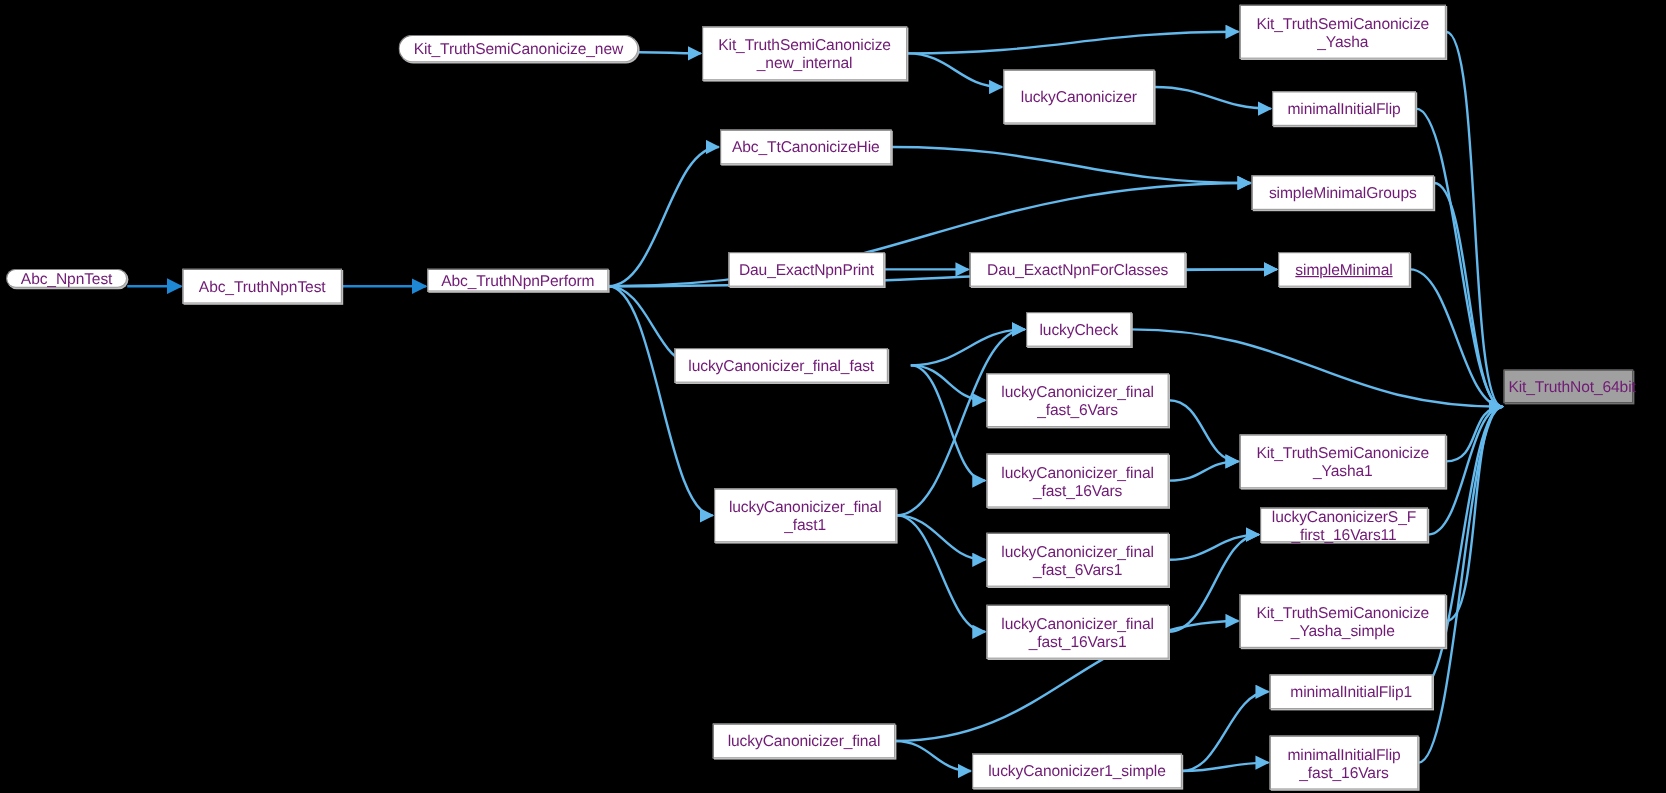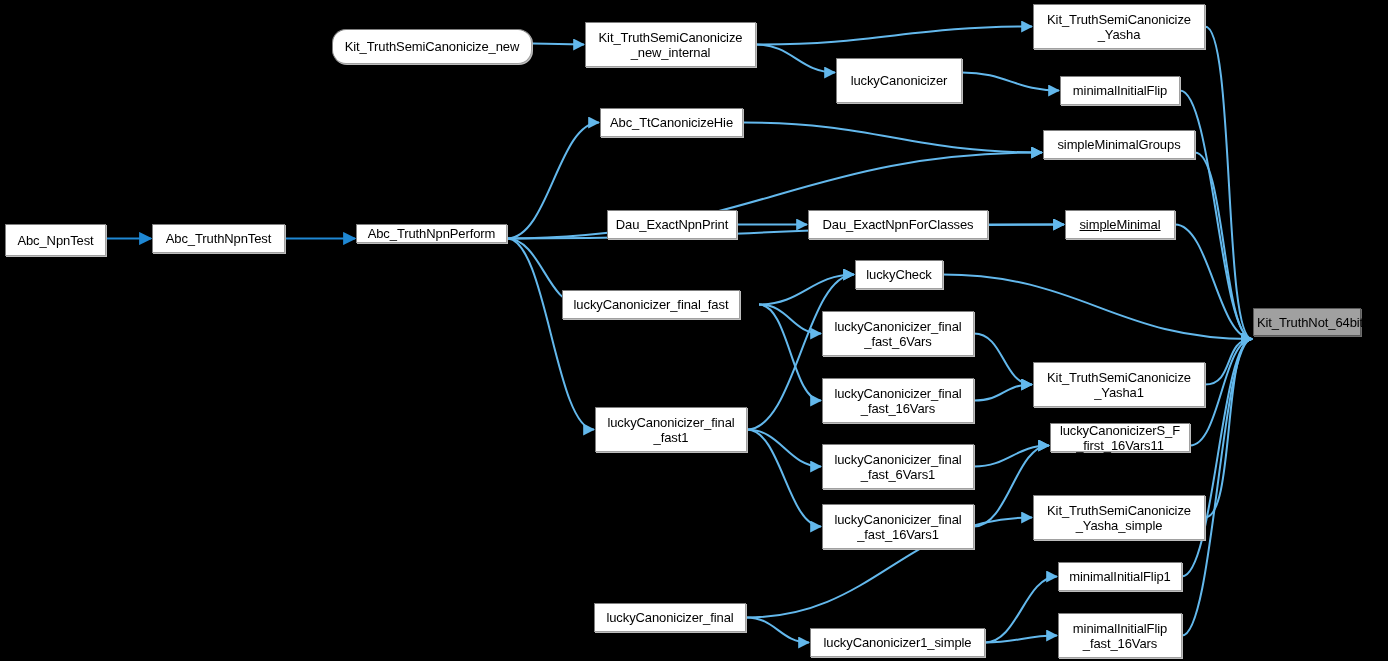--- a/index.html
+++ b/index.html
@@ -27,21 +27,21 @@
     box-sizing: border-box;
     background: #ffffff;
     border: 1px solid #7f7f7f;
     border-right-color: #a0a0a0;
     border-bottom-color: #a0a0a0;
     box-shadow: 1px 1px 0 0 #bdbdbd;
     display: flex;
     align-items: center;
     justify-content: center;
     text-align: center;
-    color: #000000;
+    color: #701a75;
     font-size: 13px;
     line-height: 15px;
     letter-spacing: -0.1px;
     white-space: pre-line;
     z-index: 5;
   }
   .node.current {
     background: #a0a0a0;
     border-color: #5a5a5a;
     border-right-color: #5a5a5a;
@@ -101,32 +101,32 @@
       <path d="M 1190 445.5 C 1220 445.5, 1223 339, 1252 339" fill="none" stroke="#63b8ec" stroke-width="2" marker-end="url(#ah)"></path>
       <path d="M 1205 517.5 C 1235 517.5, 1223 339, 1252 339" fill="none" stroke="#63b8ec" stroke-width="2" marker-end="url(#ah)"></path>
       <path d="M 1182 576.5 C 1213.95 576.5, 1221.05 339, 1252 339" fill="none" stroke="#63b8ec" stroke-width="2" marker-end="url(#ah)"></path>
       <path d="M 1182 635.5 C 1213.95 635.5, 1221.05 339, 1252 339" fill="none" stroke="#63b8ec" stroke-width="2" marker-end="url(#ah)"></path>
       <path d="M 746 617.5 C 875.15 617.5, 903.85 517.5, 1032 517.5" fill="none" stroke="#63b8ec" stroke-width="2" marker-end="url(#ah)"></path>
       <path d="M 746 617.5 C 776 617.5, 780 642.5, 809 642.5" fill="none" stroke="#63b8ec" stroke-width="2" marker-end="url(#ah)"></path>
       <path d="M 985 642.5 C 1017.85 642.5, 1025.15 576.5, 1057 576.5" fill="none" stroke="#63b8ec" stroke-width="2" marker-end="url(#ah)"></path>
       <path d="M 985 642.5 C 1017.85 642.5, 1025.15 635.5, 1057 635.5" fill="none" stroke="#63b8ec" stroke-width="2" marker-end="url(#ah)"></path>
     </svg>
   <div id="nodes-layer">
-      <div class="node" style="left: 5px; top: 224px; width: 101px; height: 32px;"><span class="node-label">Abc_NpnTest</span></div>
+      <div class="node" style="left: 5px; top: 224px; width: 101px; height: 16px; border-radius: 12px;"><span class="node-label">Abc_NpnTest</span></div>
       <div class="node" style="left: 152px; top: 224px; width: 133px; height: 29px;"><span class="node-label">Abc_TruthNpnTest</span></div>
       <div class="node" style="left: 356px; top: 224px; width: 151px; height: 19px;"><span class="node-label">Abc_TruthNpnPerform</span></div>
-      <div class="node" style="left: 332px; top: 29px; width: 200px; height: 35px; border-radius: 14px;"><span class="node-label">Kit_TruthSemiCanonicize_new</span></div>
+      <div class="node" style="left: 332px; top: 29px; width: 200px; height: 23px; border-radius: 14px;"><span class="node-label">Kit_TruthSemiCanonicize_new</span></div>
       <div class="node" style="left: 585px; top: 22px; width: 171px; height: 45px;"><span class="node-label">Kit_TruthSemiCanonicize
 _new_internal</span></div>
       <div class="node" style="left: 836px; top: 58px; width: 126px; height: 45px;"><span class="node-label">luckyCanonicizer</span></div>
       <div class="node" style="left: 1033px; top: 4px; width: 172px; height: 45px;"><span class="node-label">Kit_TruthSemiCanonicize
 _Yasha</span></div>
       <div class="node" style="left: 1060px; top: 76px; width: 120px; height: 29px;"><span class="node-label">minimalInitialFlip</span></div>
       <div class="node" style="left: 600px; top: 108px; width: 143px; height: 29px;"><span class="node-label">Abc_TtCanonicizeHie</span></div>
-      <div class="node" style="left: 1043px; top: 130px; width: 152px; height: 29px;"><span class="node-label">simpleMinimalGroups</span></div>
+      <div class="node" style="left: 1043px; top: 146px; width: 152px; height: 29px;"><span class="node-label">simpleMinimalGroups</span></div>
       <div class="node" style="left: 607px; top: 210px; width: 130px; height: 29px;"><span class="node-label">Dau_ExactNpnPrint</span></div>
       <div class="node" style="left: 808px; top: 210px; width: 180px; height: 29px;"><span class="node-label">Dau_ExactNpnForClasses</span></div>
       <div class="node" style="left: 1065px; top: 210px; width: 110px; height: 29px; text-decoration: underline;"><span class="node-label">simpleMinimal</span></div>
       <div class="node" style="left: 562px; top: 290px; width: 178px; height: 29px;"><span class="node-label">luckyCanonicizer_final_fast</span></div>
       <div class="node" style="left: 855px; top: 260px; width: 88px; height: 29px;"><span class="node-label">luckyCheck</span></div>
       <div class="node" style="left: 822px; top: 311px; width: 152px; height: 45px;"><span class="node-label">luckyCanonicizer_final
 _fast_6Vars</span></div>
       <div class="node" style="left: 822px; top: 378px; width: 152px; height: 45px;"><span class="node-label">luckyCanonicizer_final
 _fast_16Vars</span></div>
       <div class="node" style="left: 1033px; top: 362px; width: 172px; height: 45px;"><span class="node-label">Kit_TruthSemiCanonicize
@@ -135,19 +135,19 @@
       <div class="node" style="left: 595px; top: 407px; width: 152px; height: 45px;"><span class="node-label">luckyCanonicizer_final
 _fast1</span></div>
       <div class="node" style="left: 822px; top: 444px; width: 152px; height: 45px;"><span class="node-label">luckyCanonicizer_final
 _fast_6Vars1</span></div>
       <div class="node" style="left: 1050px; top: 423px; width: 140px; height: 29px;"><span class="node-label">luckyCanonicizerS_F
 _first_16Vars11</span></div>
       <div class="node" style="left: 822px; top: 504px; width: 152px; height: 45px;"><span class="node-label">luckyCanonicizer_final
 _fast_16Vars1</span></div>
       <div class="node" style="left: 1033px; top: 495px; width: 172px; height: 45px;"><span class="node-label">Kit_TruthSemiCanonicize
 _Yasha_simple</span></div>
-      <div class="node" style="left: 1058px; top: 562px; width: 124px; height: 29px;"><span class="node-label">minimalInitialFlip1</span></div>
+      <div class="node" style="left: 1058px; top: 562px; width: 136px; height: 29px;"><span class="node-label">minimalInitialFlip1</span></div>
       <div class="node" style="left: 1058px; top: 613px; width: 124px; height: 45px;"><span class="node-label">minimalInitialFlip
 _fast_16Vars</span></div>
       <div class="node" style="left: 594px; top: 603px; width: 152px; height: 29px;"><span class="node-label">luckyCanonicizer_final</span></div>
       <div class="node" style="left: 810px; top: 628px; width: 175px; height: 29px; text-align: center;"><span class="node-label">luckyCanonicizer1_simple</span></div>
     </div>
 </div>
 
 </body></html>

